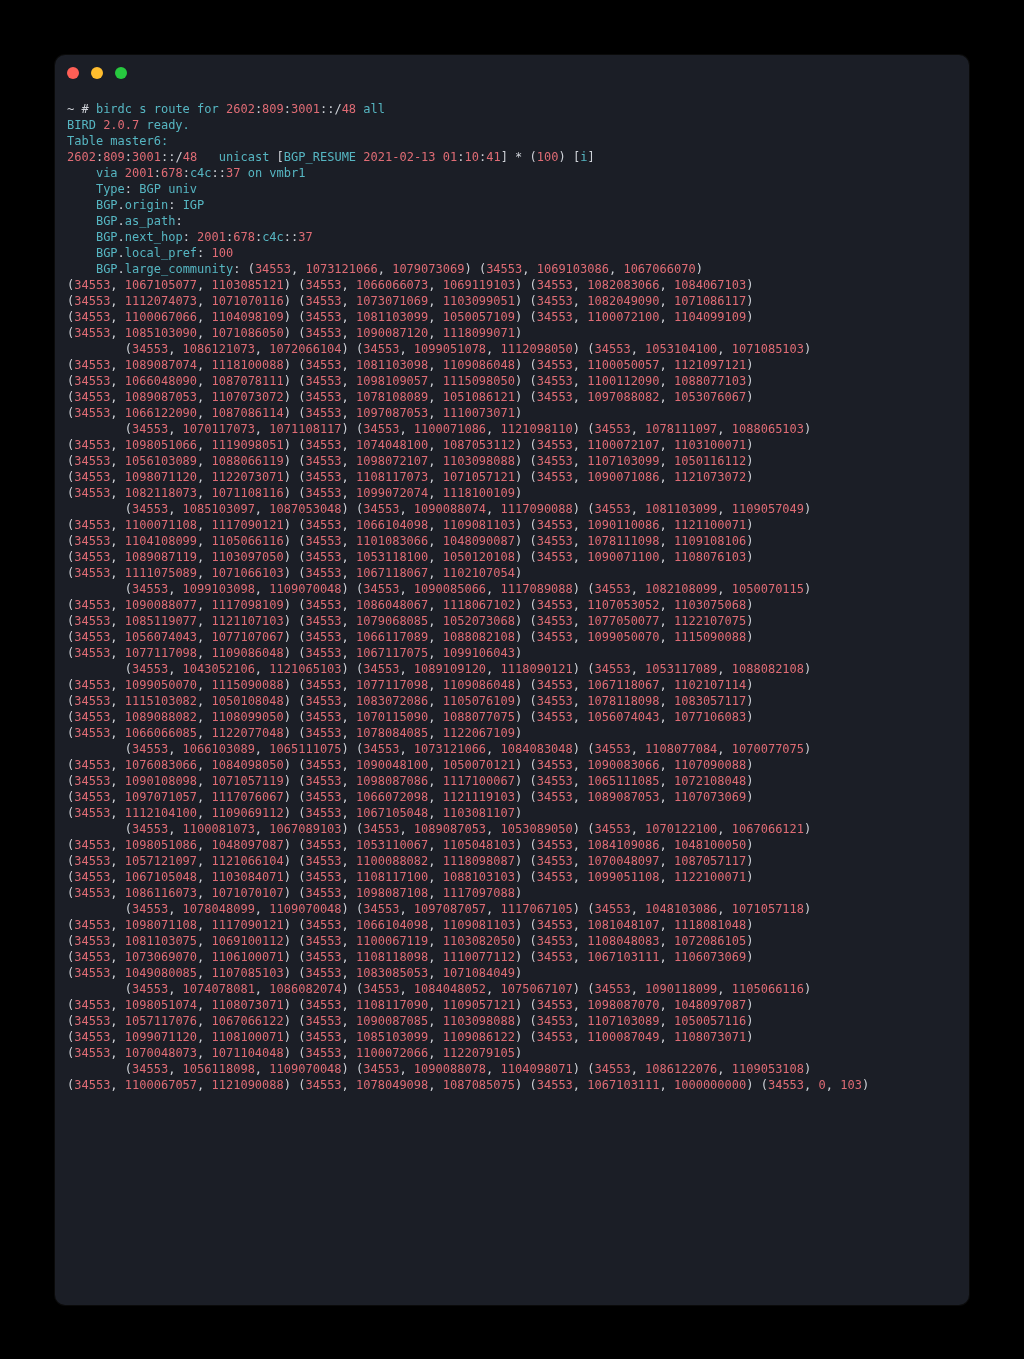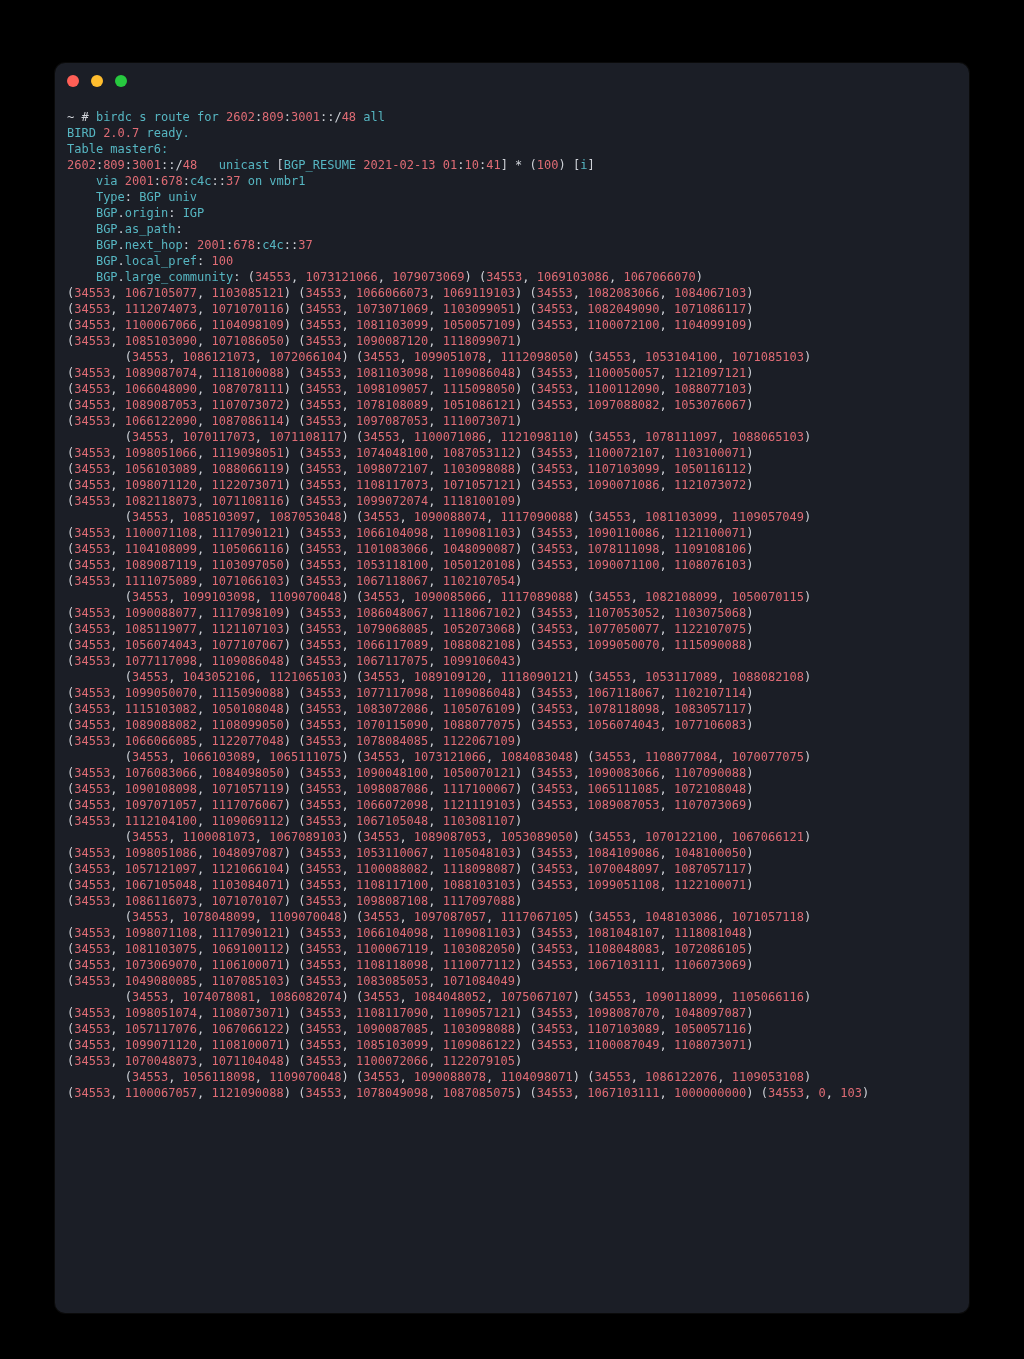--- a/index.html
+++ b/index.html
@@ -1,16 +1,16 @@
 <!DOCTYPE html>
 <html><head>
 <meta charset="utf-8">
 <style>
   html,body{margin:0;padding:0;background:#000;width:1024px;height:1359px;overflow:hidden;}
-  .window{position:absolute;left:55px;top:55px;width:914px;height:1250px;background:#1b1e26;border-radius:10px;box-shadow:0 0 0 1px #0a0a0a;margin-top:8px;}
+  .window{position:absolute;left:55px;top:55px;width:914px;height:1250px;background:#1b1e26;border-radius:10px;box-shadow:0 0 0 1px #0a0a0a;}
   .titlebar{height:30px;padding:10px 12px 0 12px;}
   .dot{display:inline-block;width:12px;height:12px;border-radius:50%;margin-right:8px;}
   .red{background:#ff5f56;}
   .yel{background:#ffbd2e;}
   .grn{background:#27c93f;}
   .term{font-family:Menlo,Consolas,monospace;font-size:12px;line-height:16px;white-space:pre;color:#cfd2d8;padding:6px 12px 12px 12px;}
   .c-plain{color:#cfd2d8;}
   .c-cyan{color:#56b6c2;}
   .c-red{color:#e06c75;}
 </style>

